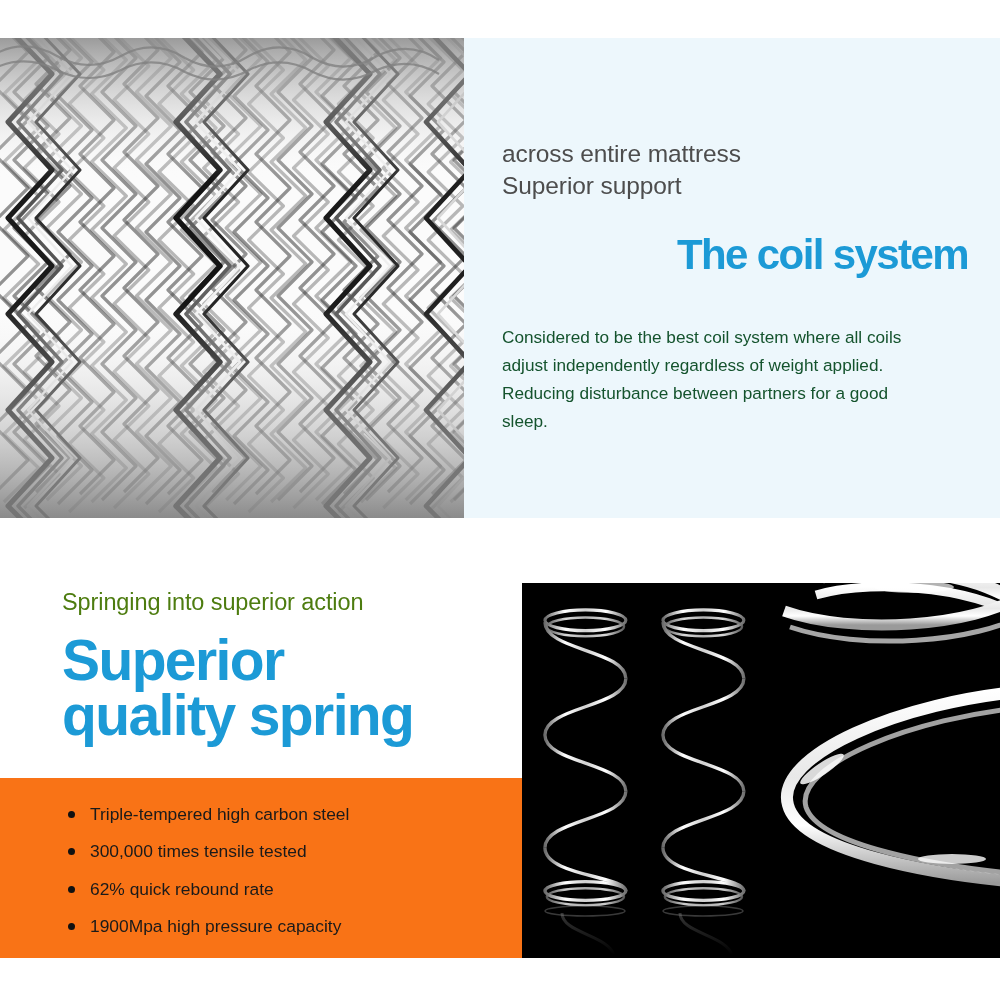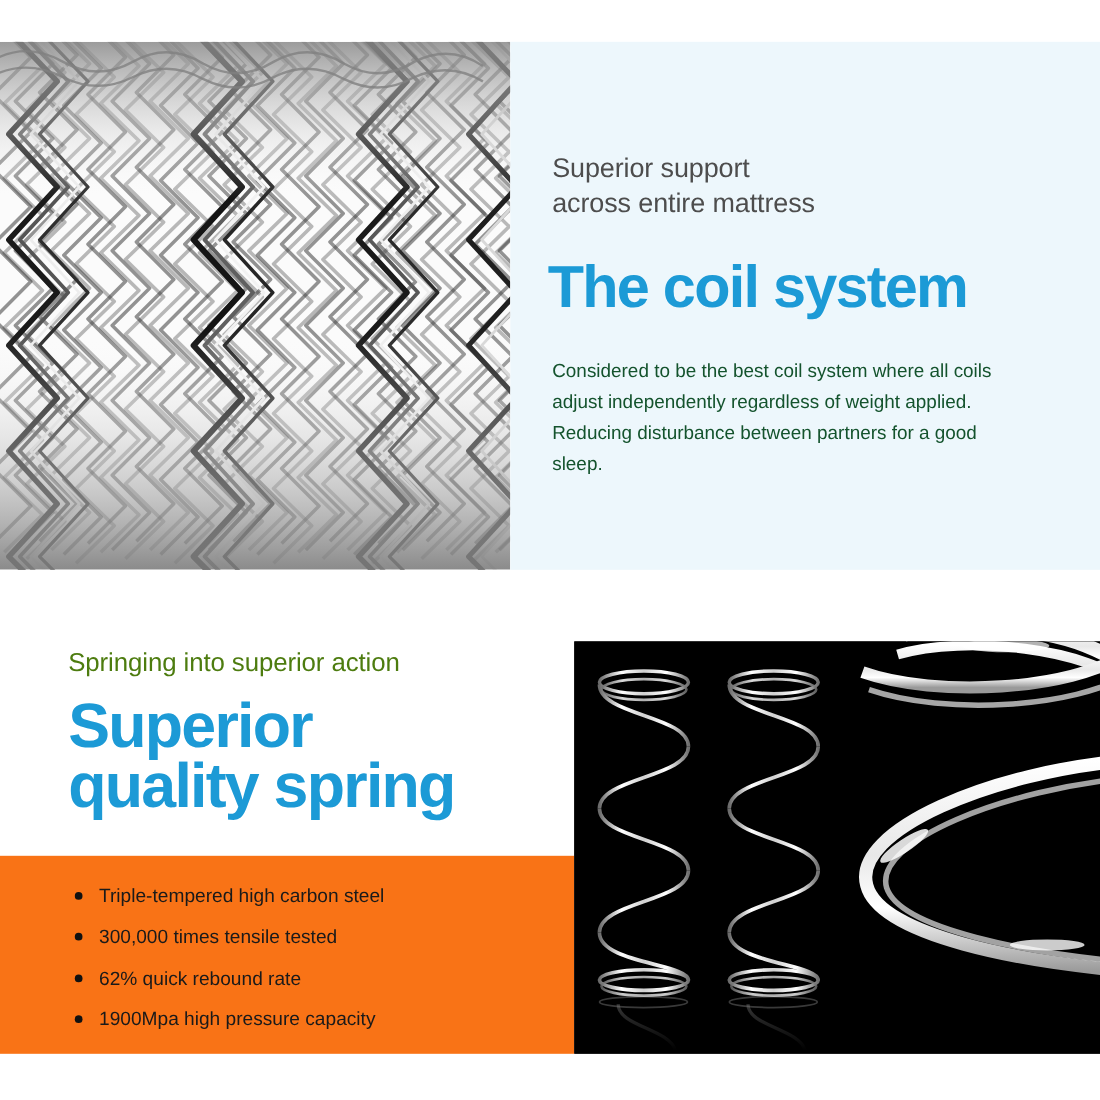--- a/index.html
+++ b/index.html
@@ -28,21 +28,21 @@
   .eyebrow {
     font-size:24.5px; line-height:1.30; color:#4d4d4d;
     font-weight:400; letter-spacing:-0.1px;
   }
   .headline-blue {
     color:#1c9ad6; font-weight:700; letter-spacing:-1.6px;
   }
   #coil-eyebrow { position:absolute; left:38px; top:100px; width:440px; }
   #coil-headline {
     position:absolute; left:34px; top:196px; width:470px;
-    font-size:54px; line-height:1.0;
+    font-size:42px; line-height:1.0;text-align:right;
   }
   #coil-body {
     position:absolute; left:38px; top:286px; width:410px;
     font-size:17.2px; line-height:1.62; color:#14532d;
   }
 
   
   #bottom-left-head {
     position:absolute; left:62px; top:588px; width:430px;
   }
@@ -176,22 +176,22 @@
           <path d="M-5,30 q30,-14 62,2 q32,16 64,0 q32,-16 64,2 q32,16 64,-2 q32,-16 64,2 q32,16 64,-2 q32,-14 62,4"></path>
         </g>
 
         <rect x="0" y="0" width="464" height="480" fill="url(#fadeTop)"></rect>
         <rect x="0" y="0" width="464" height="480" fill="url(#fadeBot)"></rect>
       </svg>
     </div>
 
     <div id="coil-text-panel">
       <div id="coil-eyebrow" class="eyebrow">
+        <div>across entire mattress</div>
         <div>Superior support</div>
-        <div>across entire mattress</div>
       </div>
       <div id="coil-headline" class="headline-blue">The coil system</div>
       <p id="coil-body">Considered to be the best coil system where all coils adjust independently regardless of weight applied. Reducing disturbance between partners for a good sleep.</p>
     </div>
   </div>
 
   <div>
 
     <div id="bottom-left-head">
       <div id="spring-eyebrow" class="eyebrow">Springing into superior action</div>

